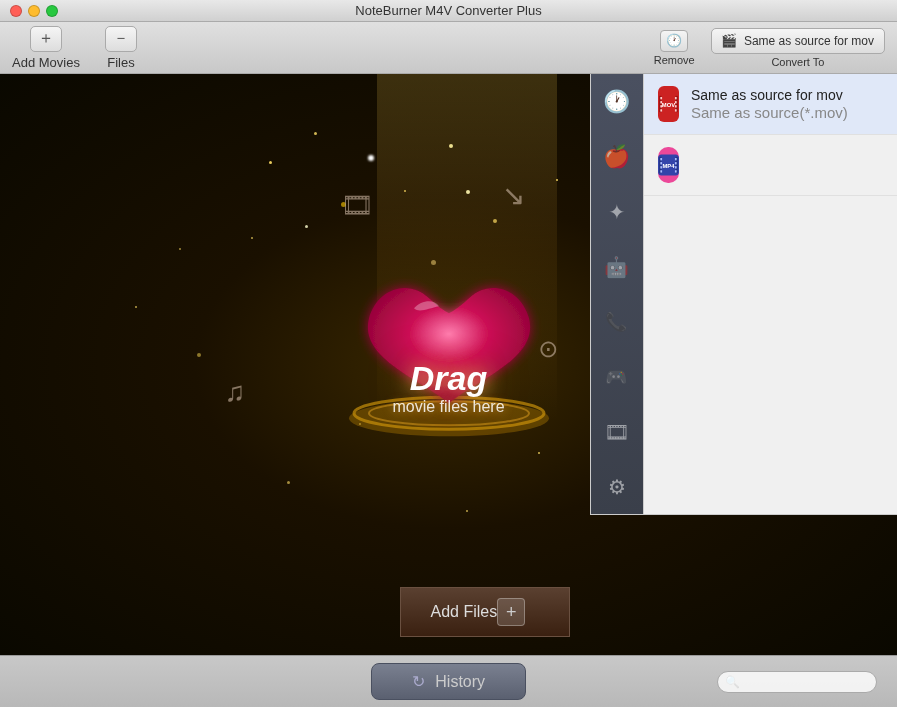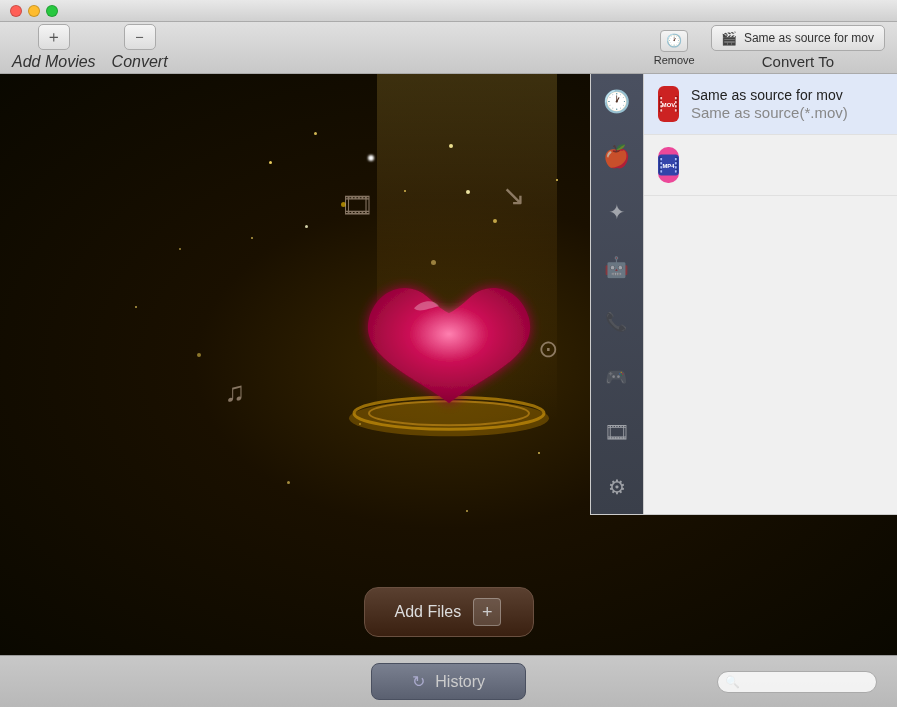--- a/index.html
+++ b/index.html
@@ -70,23 +70,22 @@
       background: linear-gradient(to bottom, #f5f5f5, #ddd);
       border: 1px solid #aaa;
       border-radius: 5px;
       display: flex;
       align-items: center;
       justify-content: center;
       font-size: 16px;
       color: #555;
     }
     .toolbar-label {
-      font-size: 16px;
+      font-size: 13px;
       color: #333;
-      font-style: italic;
     }
     .toolbar-spacer { flex: 1; }
     .history-btn {
       display: flex;
       flex-direction: column;
       align-items: center;
       gap: 2px;
       cursor: pointer;
     }
     .history-icon {
@@ -119,21 +118,21 @@
     }
     .convert-to-btn-icon {
       font-size: 13px;
       color: #e44;
     }
     .convert-to-btn-text {
       font-size: 12px;
       color: #333;
     }
     .convert-to-label {
-      font-size: 15px;
+      font-size: 11px;
       color: #333;
       text-align: left;
     }
     .convert-to-wrapper {
       display: flex;
       flex-direction: column;
       align-items: center;
       gap: 2px;
     }
 
@@ -183,29 +182,29 @@
     .sparkles {
       position: absolute;
       width: 100%;
       height: 100%;
       top: 0; left: 0;
       pointer-events: none;
     }
     .add-files-btn {
       background: linear-gradient(to bottom, #5a4030, #3a2010);
       border: 1px solid #6a5040;
-      border-radius: 14px;
+      border-radius: 0;
       color: #ddd;
       font-size: 16px;
       padding: 10px 30px;
       display: flex;
       align-items: center;
-      gap: 12px;
       cursor: pointer;
       min-width: 170px;
+      margin-left: 36px;
     }
     .add-files-text { color: #ddd; font-size: 16px; }
     .add-files-plus {
       background: rgba(255,255,255,0.15);
       border: 1px solid rgba(255,255,255,0.3);
       border-radius: 4px;
       width: 28px;
       height: 28px;
       display: flex;
       align-items: center;
@@ -352,30 +351,31 @@
   </style>
 </head>
 <body>
 
 <div class="title-bar">
   <div class="traffic-lights">
     <div class="traffic-light tl-close"></div>
     <div class="traffic-light tl-min"></div>
     <div class="traffic-light tl-max"></div>
   </div>
+  <span class="title-bar-title">NoteBurner M4V Converter Plus</span>
 </div>
 
 <div class="toolbar">
   <div class="toolbar-btn">
     <div class="toolbar-icon-box">＋</div>
     <span class="toolbar-label">Add Movies</span>
   </div>
   <div class="toolbar-btn">
     <div class="toolbar-icon-box">－</div>
-    <span class="toolbar-label">Convert</span>
+    <span class="toolbar-label">Files</span>
   </div>
   <div class="toolbar-spacer"></div>
   <div class="history-btn">
     <div class="history-icon">🕐</div>
     <span class="history-label">Remove</span>
   </div>
   <div class="convert-to-wrapper">
     <div class="convert-to-btn">
       <span class="convert-to-btn-icon">🎬</span>
       <span class="convert-to-btn-text">Same as source for mov</span>
@@ -443,20 +443,24 @@
             <feGaussianBlur stdDeviation="6" result="blur"></feGaussianBlur>
             <feMerge>
                 <feMergeNode in="blur"></feMergeNode>
                 <feMergeNode in="SourceGraphic"></feMergeNode>
               </feMerge>
           </filter>
         </defs>
       </svg>
     </div>
 
+    <div style="position:absolute;top:50%;left:50%;transform:translate(-50%,-10%);text-align:center;pointer-events:none;">
+      <div class="drag-main">Drag</div>
+      <div class="drag-sub">movie files here</div>
+    </div>
 
     <div class="add-files-btn" style="position:absolute;bottom:18px;left:50%;transform:translateX(-50%);">
       <span class="add-files-text">Add Files</span>
       <div class="add-files-plus">+</div>
     </div>
   </div>
 
   <div class="popup-box">
 
     <div class="sidebar">

